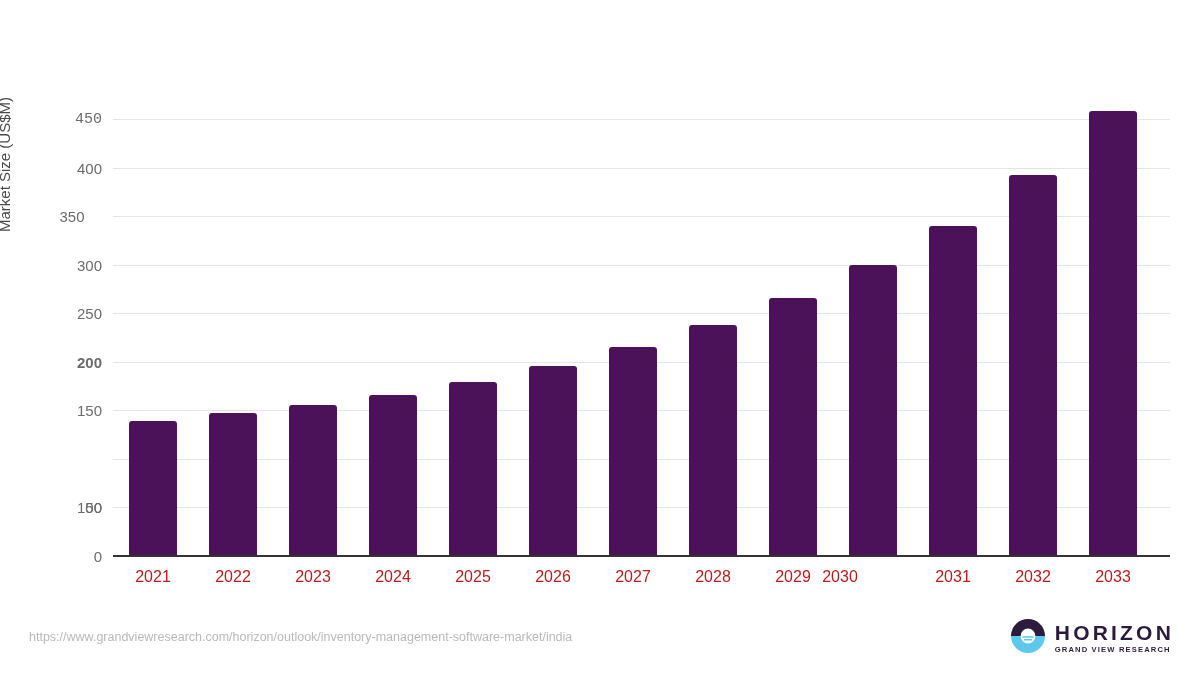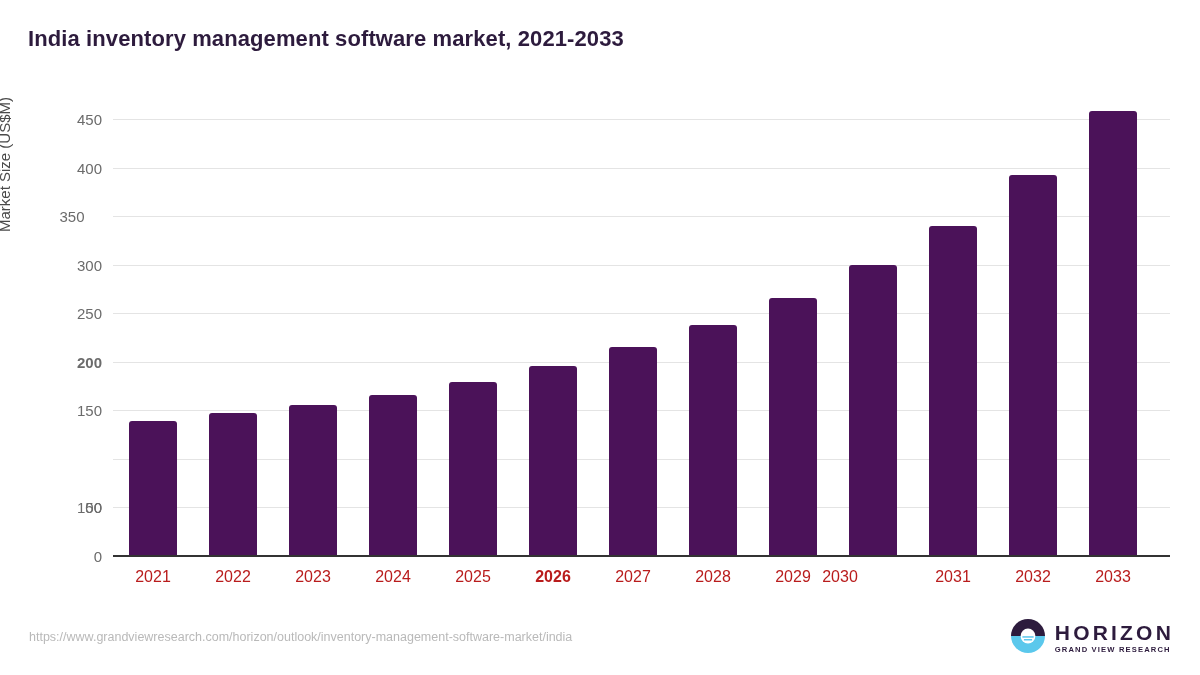--- a/index.html
+++ b/index.html
@@ -127,21 +127,20 @@
     letter-spacing: 1.15px;
     color: #2d1b3d;
     margin-top: 3px;
   }
 </style>
 </head>
 <body>
 
 <div id="canvas">
 
-  <div id="chart-title">India inventory management software market, 2021-2033</div>
 
   <div id="plot-area">
     <div id="gridlines">
         <div class="gridline" style="top: 388.444px;"></div>
         <div class="gridline" style="top: 339.889px;"></div>
         <div class="gridline" style="top: 291.333px;"></div>
         <div class="gridline" style="top: 242.778px;"></div>
         <div class="gridline" style="top: 194.222px;"></div>
         <div class="gridline" style="top: 145.667px;"></div>
         <div class="gridline" style="top: 97.1111px;"></div>
@@ -154,21 +153,21 @@
     <div id="y-tick-labels">
         <div class="y-tick-label" style="top: 556px;">0</div>
         <div class="y-tick-label" style="top: 507.444px;">50</div>
         <div class="y-tick-label" style="top: 458.889px; margin-top: 48px;">100</div>
         <div class="y-tick-label" style="top: 410.333px;">150</div>
         <div class="y-tick-label" style="top: 361.778px; font-weight: bold;">200</div>
         <div class="y-tick-label" style="top: 313.222px;">250</div>
         <div class="y-tick-label" style="top: 264.667px;">300</div>
         <div class="y-tick-label" style="top: 216.111px; text-align: center;">350</div>
         <div class="y-tick-label" style="top: 167.556px;">400</div>
-        <div class="y-tick-label" style="top: 119px;">450</div>
+        <div class="y-tick-label" style="top: 119px; font-family: Liberation Mono, monospace;">450</div>
       </div>
     <div id="y-axis-title">Market Size (US$M)</div>
   </div>
 
   <div id="bars-layer">
       <div class="bar" title="2021: 139" style="left: 16px; width: 48px; height: 134.984px; background: rgb(75, 18, 89);"></div>
       <div class="bar" title="2022: 147" style="left: 96px; width: 48px; height: 142.753px; background: rgb(75, 18, 89);"></div>
       <div class="bar" title="2023: 156" style="left: 176px; width: 48px; height: 151.493px; background: rgb(75, 18, 89);"></div>
       <div class="bar" title="2024: 166" style="left: 256px; width: 48px; height: 161.204px; background: rgb(75, 18, 89);"></div>
       <div class="bar" title="2025: 179" style="left: 336px; width: 48px; height: 173.829px; background: rgb(75, 18, 89);"></div>
@@ -184,21 +183,21 @@
 
   <div id="axis-line"></div>
 
   <div id="x-axis">
     <div id="x-tick-labels">
         <div class="x-tick-label" style="left: 113px;">2021</div>
         <div class="x-tick-label" style="left: 193px;">2022</div>
         <div class="x-tick-label" style="left: 273px;">2023</div>
         <div class="x-tick-label" style="left: 353px;">2024</div>
         <div class="x-tick-label" style="left: 433px;">2025</div>
-        <div class="x-tick-label" style="left: 513px; font-weight: bold;">2026</div>
+        <div class="x-tick-label" style="left: 513px;">2026</div>
         <div class="x-tick-label" style="left: 593px;">2027</div>
         <div class="x-tick-label" style="left: 673px;">2028</div>
         <div class="x-tick-label" style="left: 753px;">2029</div>
         <div class="x-tick-label" style="left: 800px;">2030</div>
         <div class="x-tick-label" style="left: 913px;">2031</div>
         <div class="x-tick-label" style="left: 993px;">2032</div>
         <div class="x-tick-label" style="left: 1073px;">2033</div>
       </div>
   </div>
 

